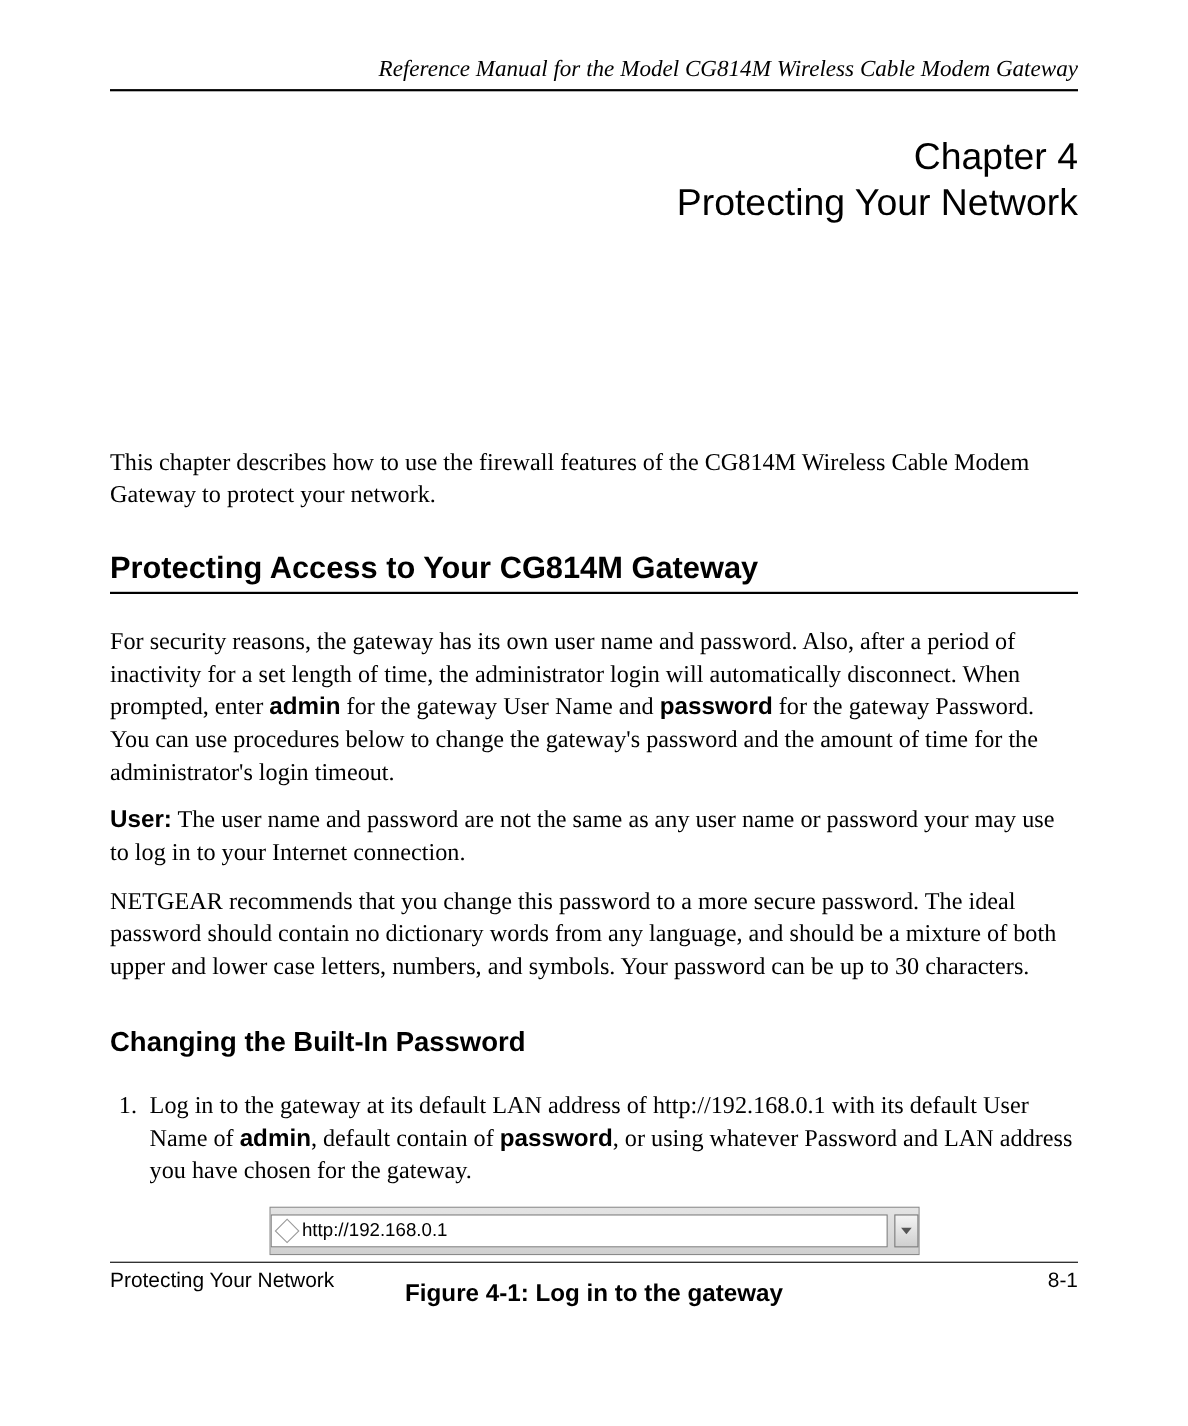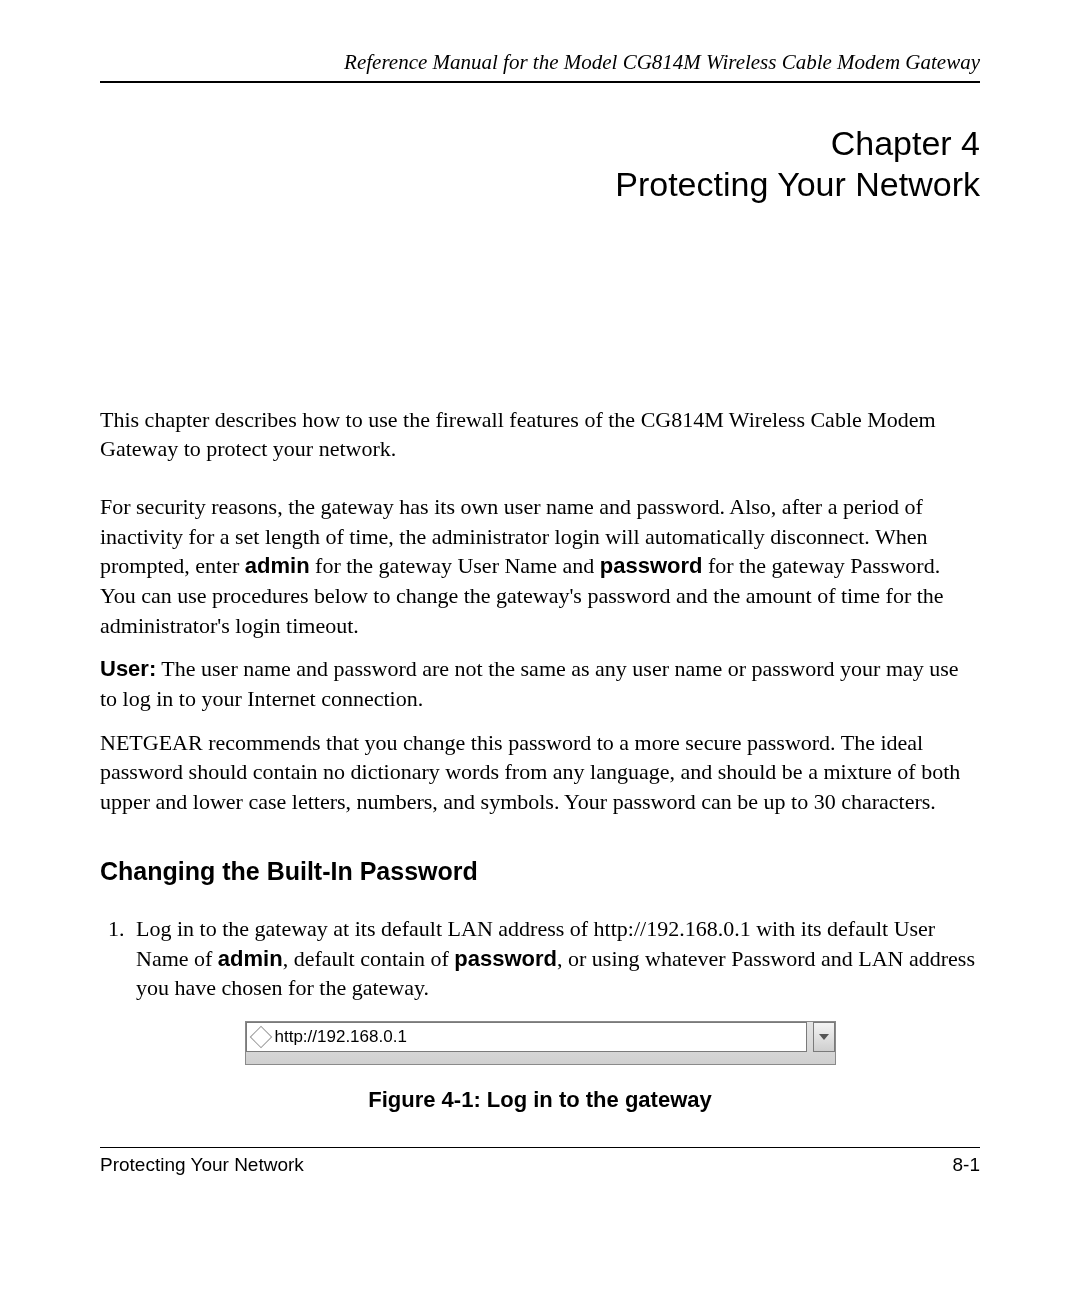--- a/index.html
+++ b/index.html
@@ -12,21 +12,21 @@
   .intro { margin-top: 200px; font-size: 22px; line-height: 1.35; }
   .h1 { font-family: Arial, Helvetica, sans-serif; font-weight: bold; font-size: 28px; margin-top: 36px; padding-bottom: 6px; border-bottom: 2px solid #000; }
   .h2 { font-family: Arial, Helvetica, sans-serif; font-weight: bold; font-size: 25px; margin-top: 40px; }
   .para { font-size: 22px; line-height: 1.35; margin-top: 28px; }
   .para2 { font-size: 22px; line-height: 1.35; margin-top: 14px; }
   .bold-sans { font-family: Arial, Helvetica, sans-serif; font-weight: 900; }
   .bold-sans-note { font-family: Arial, Helvetica, sans-serif; font-weight: bold; }
   ol.steps { margin-top: 28px; padding-left: 30px; font-size: 22px; line-height: 1.35; }
   ol.steps li { padding-left: 6px; }
   .figure-wrap { margin-top: 18px; display: flex; justify-content: center; }
-  .addrbar-outer { width: 591px; height: 44px; background: linear-gradient(#e4e4e4,#d0d0d0); border: 1px solid #8a8a8a; display: flex; align-items: flex-start; padding: 0; }
+  .addrbar-outer { width: 591px; height: 44px; background: linear-gradient(#e4e4e4,#d0d0d0); border: 1px solid #8a8a8a; display: flex; align-items: center; padding: 0; }
   .addrbar-inner { flex: 1; height: 30px; background: #fff; border: 1px solid #7a7a7a; display: flex; align-items: center; padding: 0 6px; font-family: Verdana, Arial, sans-serif; font-size: 17px; }
   .addrbar-icon { width: 16px; height: 16px; margin-right: 6px; border: 1px solid #999; transform: rotate(45deg); background: #fff; }
   .addrbar-drop { width: 22px; height: 30px; margin-left: 6px; background: linear-gradient(#f4f4f4,#cfcfcf); border: 1px solid #7a7a7a; display: flex; align-items: center; justify-content: center; }
   .addrbar-drop svg { width: 10px; height: 6px; }
   .figure-caption { text-align: center; margin-top: 22px; font-family: Arial, Helvetica, sans-serif; font-weight: bold; font-size: 22px; }
   .footer { position: absolute; left: 100px; right: 100px; bottom: 120px; border-top: 1px solid #000; padding-top: 6px; display: flex; justify-content: space-between; font-family: Arial, Helvetica, sans-serif; font-size: 19px; }
 </style>
 </head>
 <body>
 
@@ -34,20 +34,21 @@
 
   <div class="header-title">Reference Manual for the Model CG814M Wireless Cable Modem Gateway</div>
 
   <div class="chapter-block">
     <div class="chapter-number">Chapter 4</div>
     <div class="chapter-title">Protecting Your Network</div>
   </div>
 
   <p class="intro">This chapter describes how to use the firewall features of the CG814M Wireless Cable Modem Gateway to protect your network.</p>
 
+  <h2 class="h1">Protecting Access to Your CG814M Gateway</h2>
 
   <p class="para">
     <span>For security reasons, the gateway has its own user name and password. Also, after a period of inactivity for a set length of time, the administrator login will automatically disconnect. When prompted, enter </span><span class="bold-sans">admin</span><span> for the gateway User Name and </span><span class="bold-sans">password</span><span> for the gateway Password. You can use procedures below to change the gateway's password and the amount of time for the administrator's login timeout.</span>
   </p>
 
   <p class="para2">
     <span class="bold-sans-note">User:</span><span> The user name and password are not the same as any user name or password your may use to log in to your Internet connection.</span>
   </p>
 
   <p class="para2">NETGEAR recommends that you change this password to a more secure password. The ideal password should contain no dictionary words from any language, and should be a mixture of both upper and lower case letters, numbers, and symbols.  Your password can be up to 30 characters.</p>

